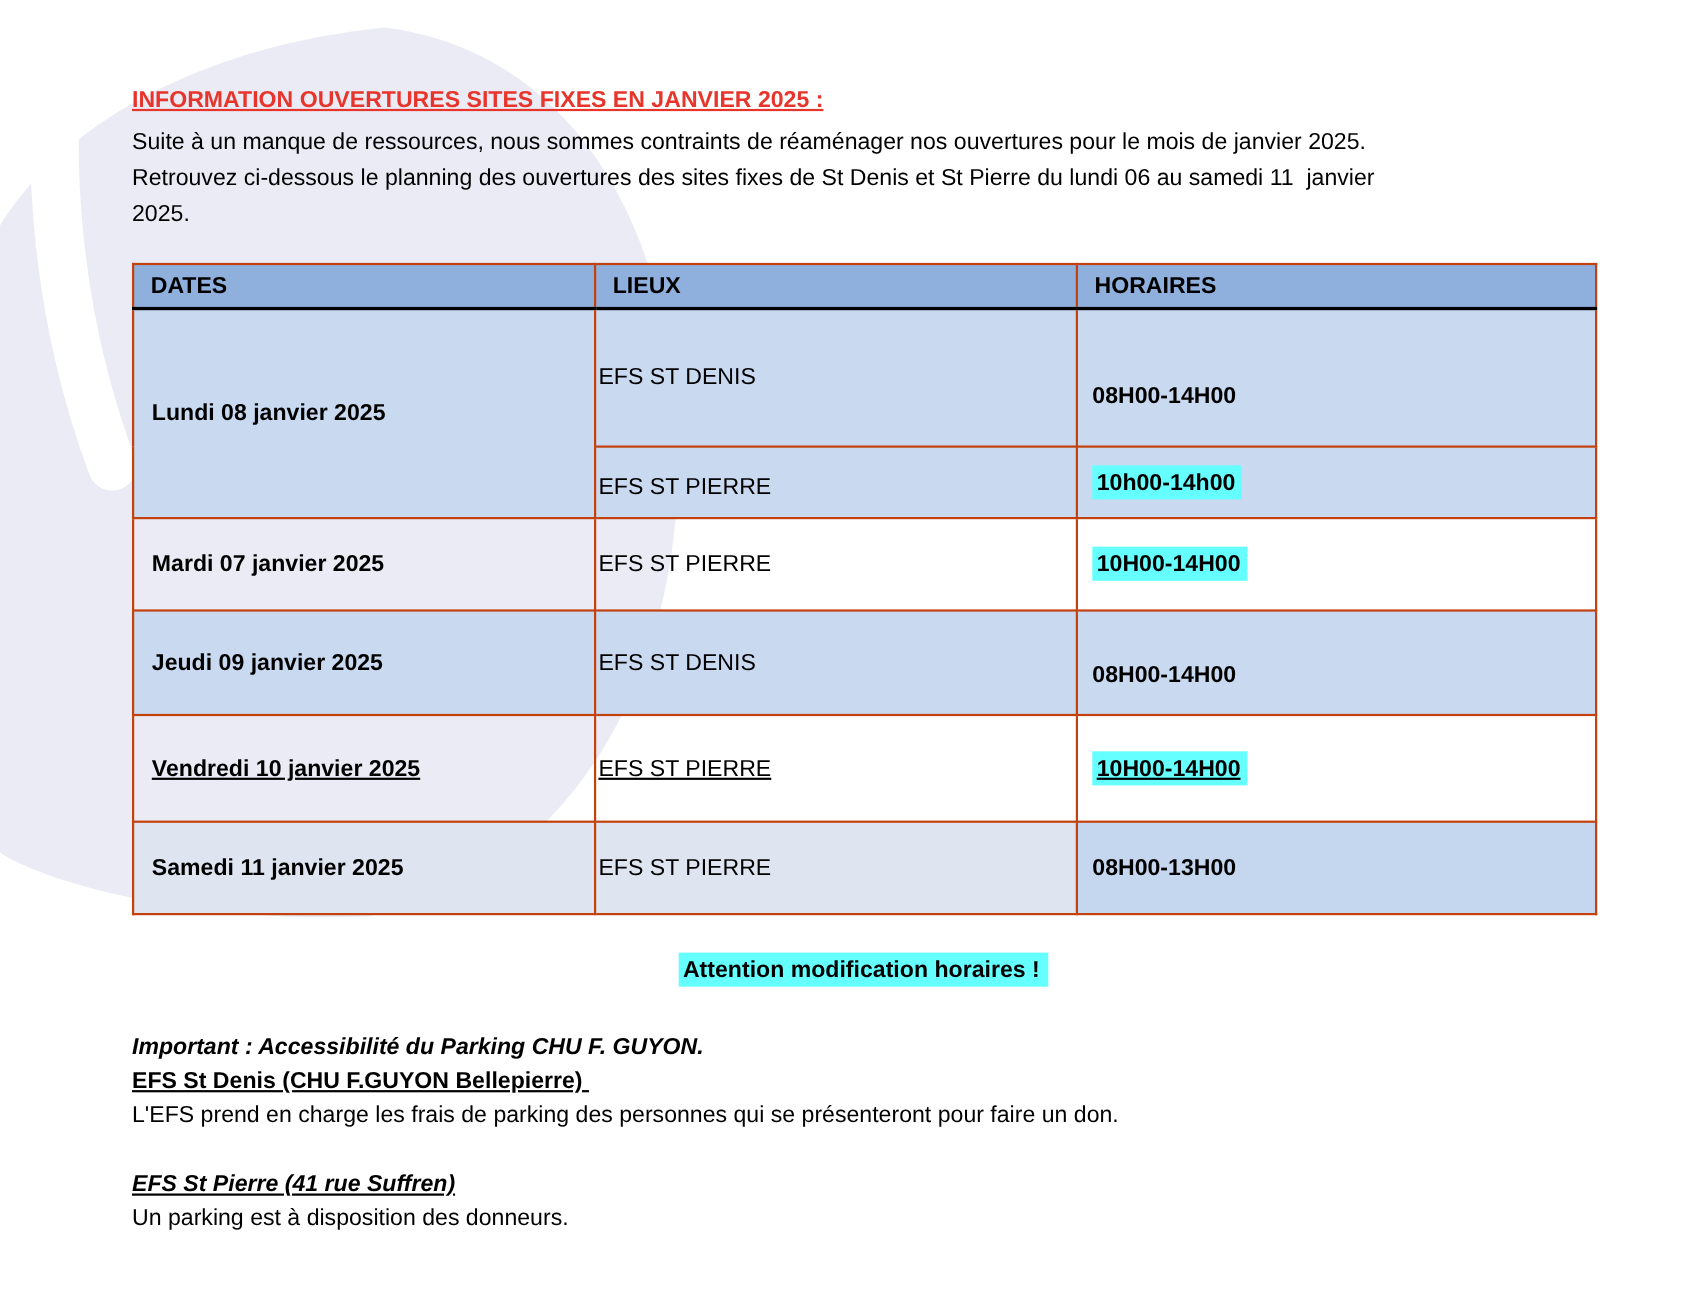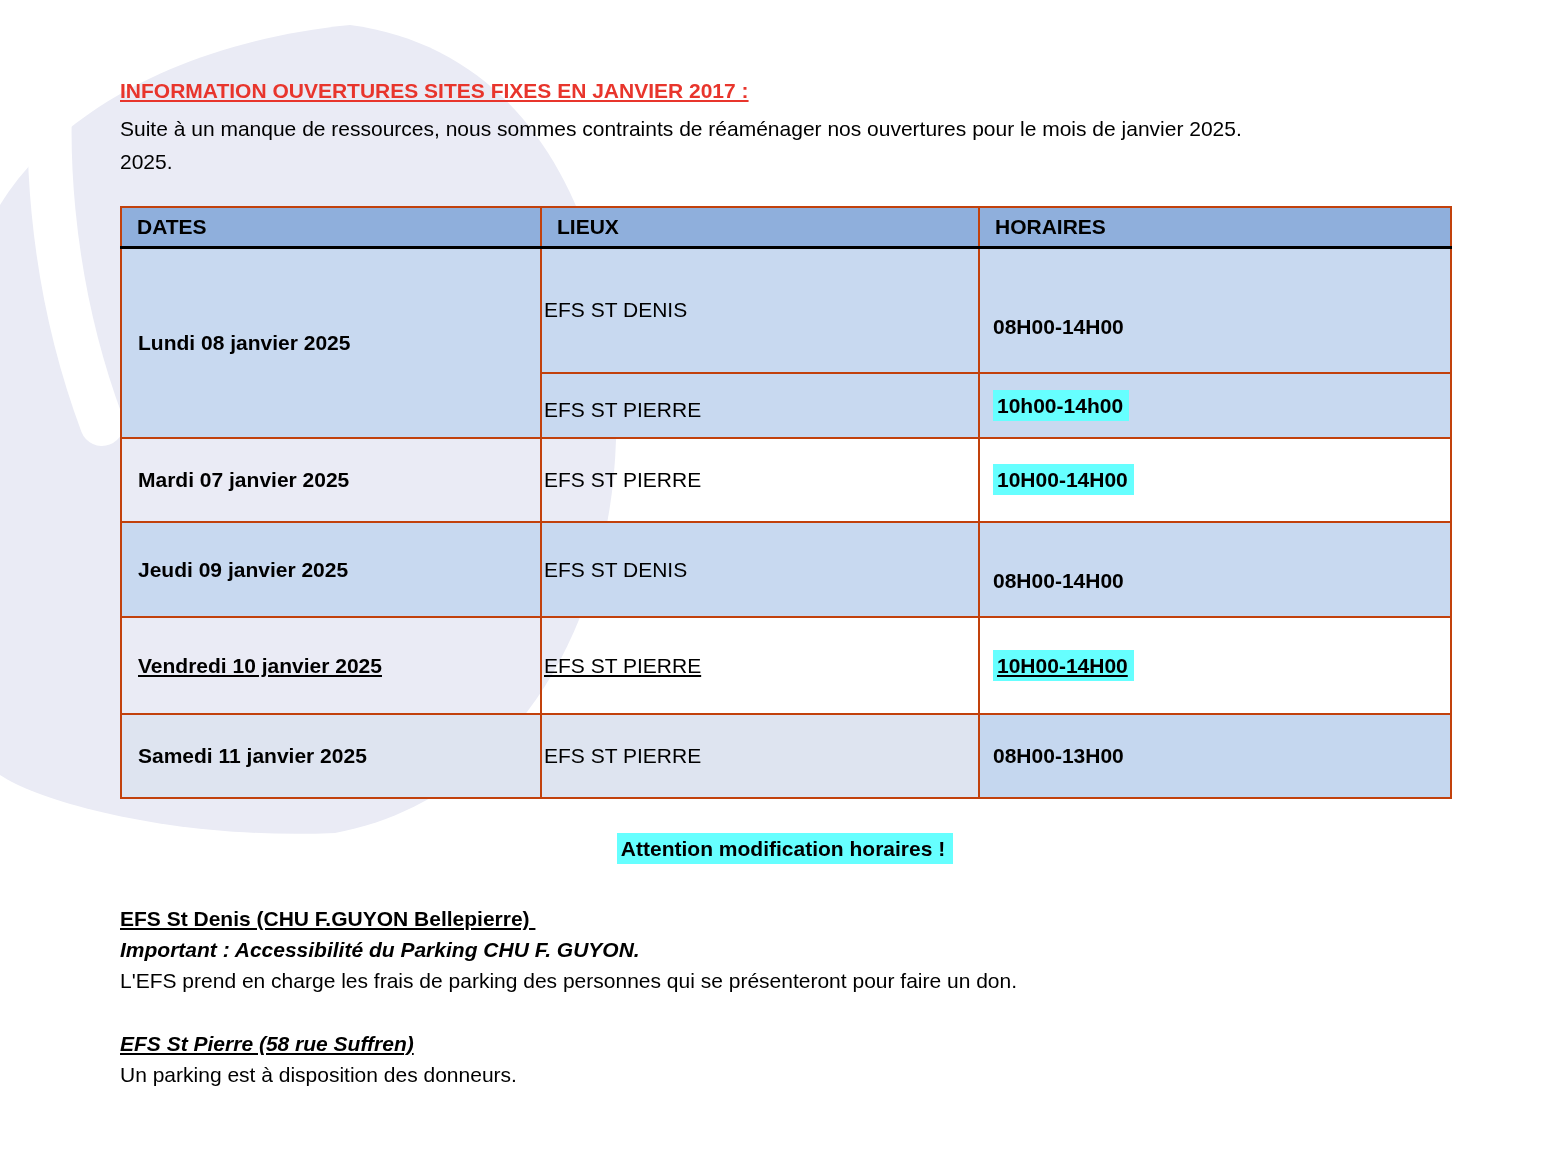--- a/index.html
+++ b/index.html
@@ -125,24 +125,25 @@
              C 540 50, 622 240, 616 440
              C 610 630, 510 800, 335 833
              C 175 840, 40 802, 0 775
              L 0 205
              C 55 115, 180 42, 350 25 Z" fill="#eaebf5"></path>
     <path d="M 62 6 C 36 130, 52 290, 102 424" fill="none" stroke="#ffffff" stroke-width="44" stroke-linecap="round"></path>
   </svg>
 
   <div class="content">
 
-    <div class="title">INFORMATION OUVERTURES SITES FIXES EN JANVIER 2017 :</div>
+    <div class="title">INFORMATION OUVERTURES SITES FIXES EN JANVIER 2025 :</div>
 
     <div class="intro">
       <div class="intro-line">Suite à un manque de ressources, nous sommes contraints de réaménager nos ouvertures pour le mois de janvier 2025.</div>
+      <div class="intro-line">Retrouvez ci-dessous le planning des ouvertures des sites fixes de St Denis et St Pierre du lundi 06 au samedi 11  janvier</div>
       <div class="intro-line">2025.</div>
     </div>
 
     <table class="schedule">
       <colgroup>
           <col class="c1">
           <col class="c2">
           <col class="c3">
         </colgroup>
       <thead>
@@ -195,26 +196,26 @@
           </td>
         </tr>
       </tbody>
     </table>
 
     <div class="attention">
       <span class="hl">Attention modification horaires !</span>
     </div>
 
     <div class="notes">
+      <div class="note-line bold italic">Important : Accessibilité du Parking CHU F. GUYON.</div>
       <div class="note-line bold"><span class="u">EFS St Denis (CHU F.GUYON Bellepierre) </span></div>
-      <div class="note-line bold italic">Important : Accessibilité du Parking CHU F. GUYON.</div>
       <div class="note-line">L'EFS prend en charge les frais de parking des personnes qui se présenteront pour faire un don.</div>
     </div>
 
     <div class="gap"></div>
 
     <div>
-      <div class="note-line bold italic"><span class="u">EFS St Pierre (58 rue Suffren)</span></div>
+      <div class="note-line bold italic"><span class="u">EFS St Pierre (41 rue Suffren)</span></div>
       <div class="note-line">Un parking est à disposition des donneurs.</div>
     </div>
 
   </div>
 </div>
 
 </body></html>

